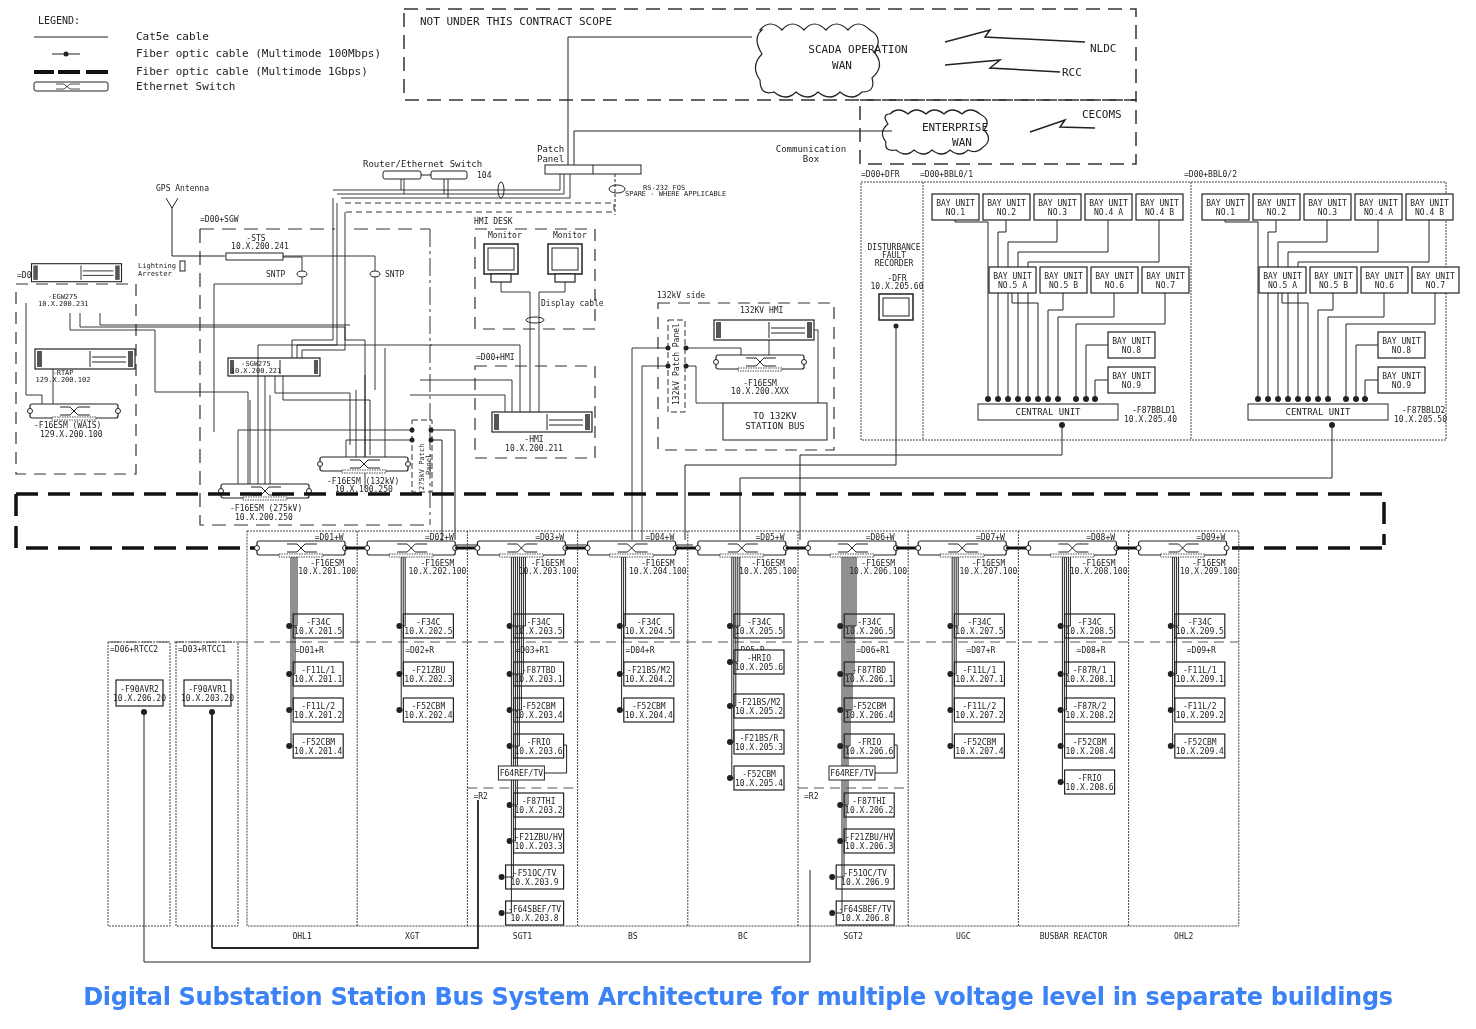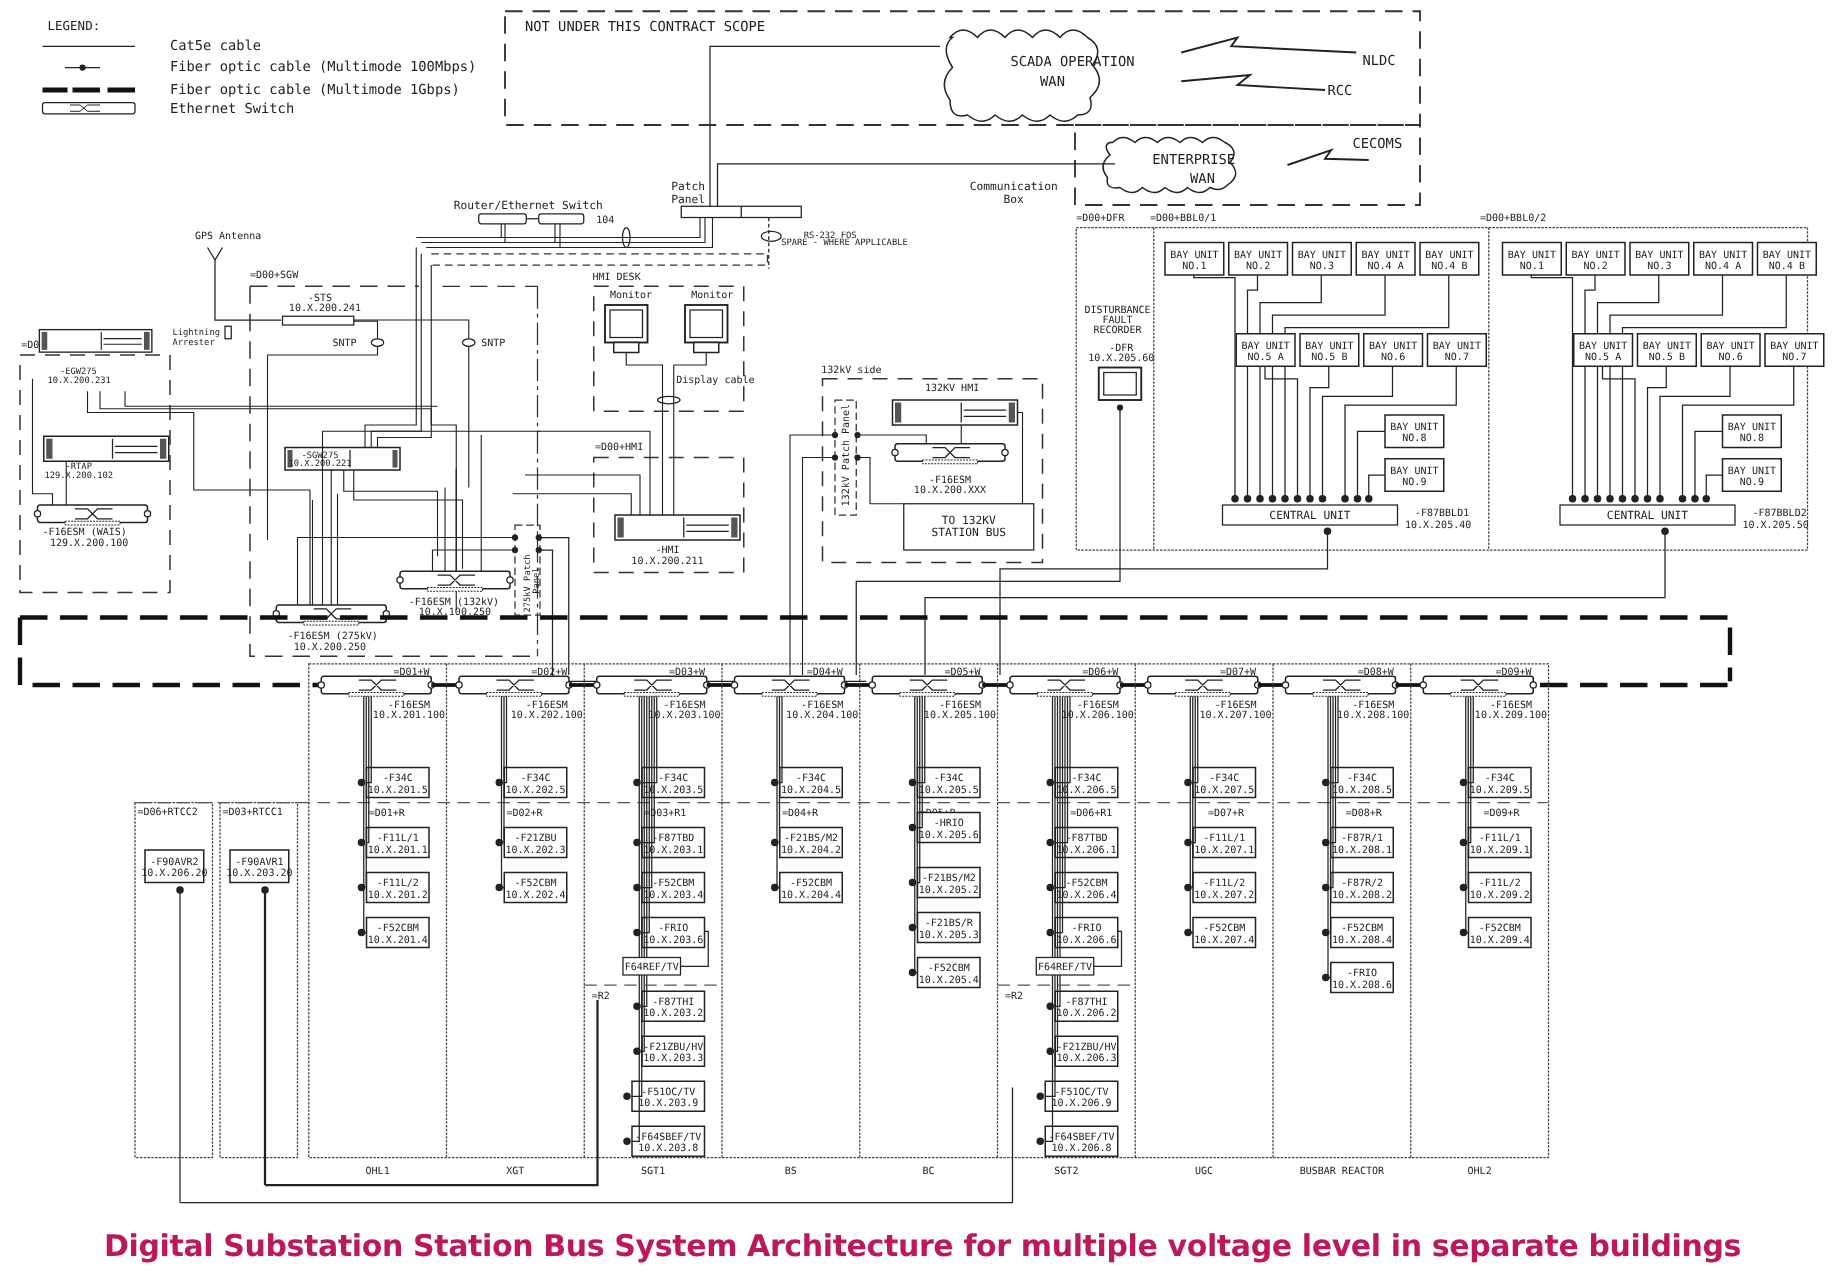--- a/index.html
+++ b/index.html
@@ -4,21 +4,21 @@
 <style>
   html,body{margin:0;padding:0;background:#fff;}
   body{width:1476px;height:1029px;position:relative;overflow:hidden;font-family:"DejaVu Sans Mono","Liberation Mono",monospace;color:#222;}
   #diagram{position:absolute;left:0;top:0;width:1476px;height:1029px;}
   svg text{font-family:"DejaVu Sans Mono","Liberation Mono",monospace;fill:#222;}
   .t9{font-size:9px;}
   .t8{font-size:8px;}
   .t7{font-size:7px;}
   .t10{font-size:10px;}
   .t11{font-size:11px;}
-  .caption{position:absolute;left:0;top:983px;width:1476px;text-align:center;font-family:"DejaVu Sans","Liberation Sans",sans-serif;font-weight:bold;font-size:24px;color:#be185d;letter-spacing:-0.3px;}
+  .caption{position:absolute;left:0;top:983px;width:1476px;text-align:center;font-family:"DejaVu Sans","Liberation Sans",sans-serif;font-weight:bold;font-size:24px;color:#3b82f6;letter-spacing:-0.3px;}
 </style>
 </head>
 <body>
 
 <svg id="diagram" width="1476" height="1029" viewBox="0 0 1476 1029" xmlns="http://www.w3.org/2000/svg">
   <defs>
     <g id="switch-sym">
       <rect x="0" y="0" width="88" height="14" rx="2" fill="#fff" stroke="#222" stroke-width="1.2"></rect>
       <circle cx="0" cy="7" r="2.5" fill="#fff" stroke="#222"></circle>
       <circle cx="88" cy="7" r="2.5" fill="#fff" stroke="#222"></circle>

